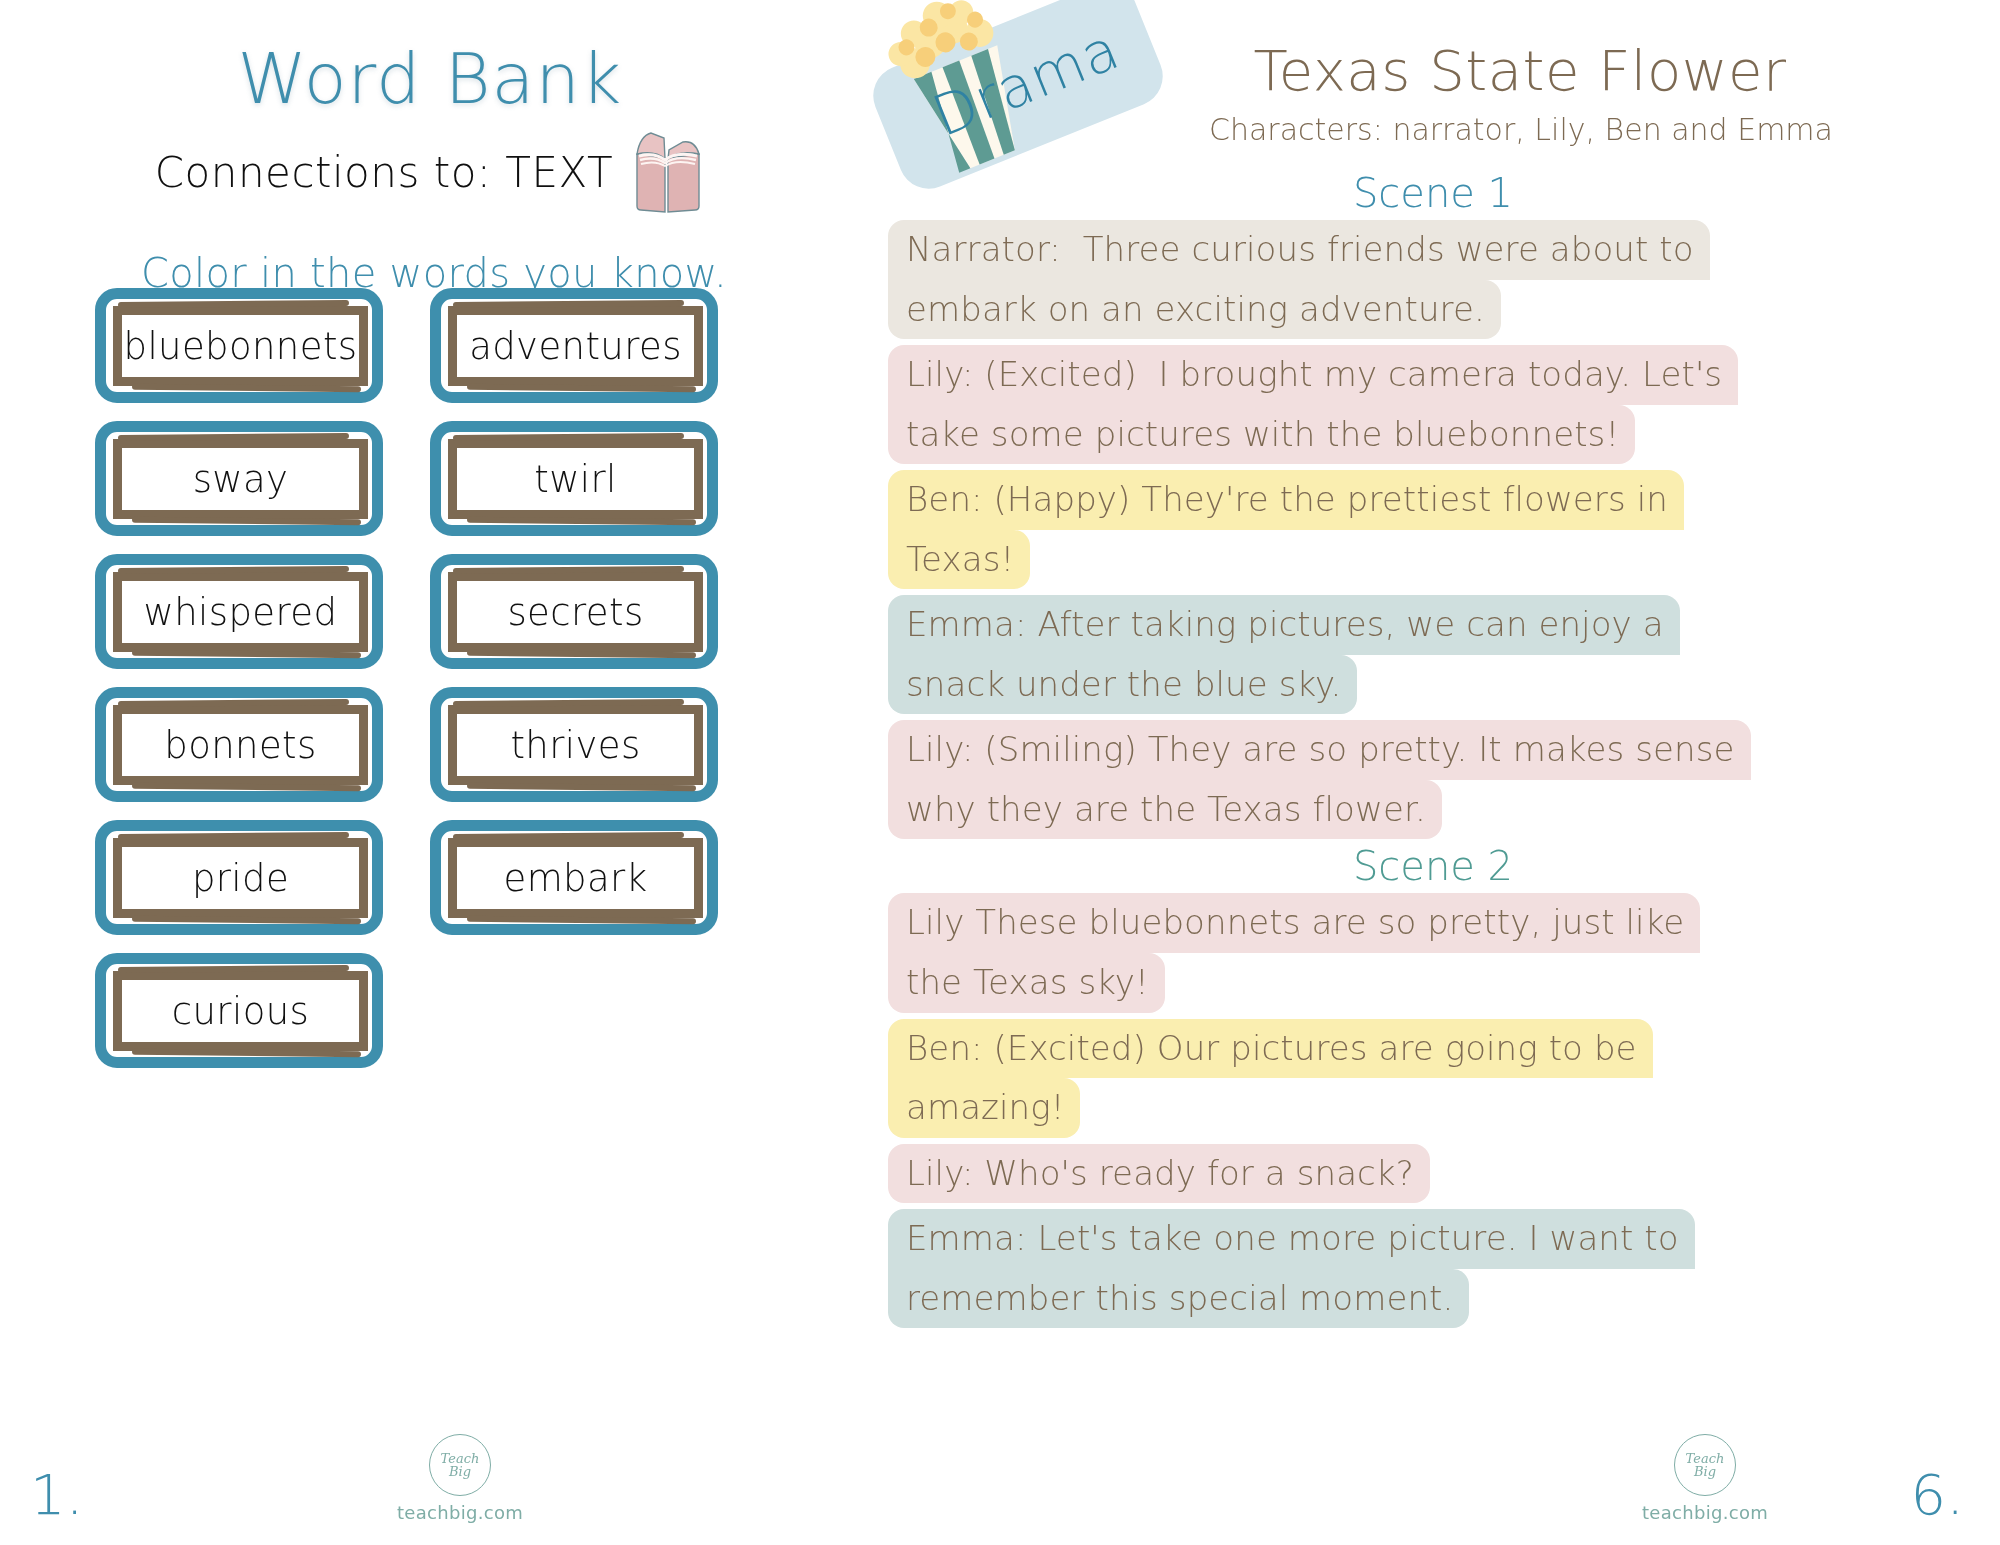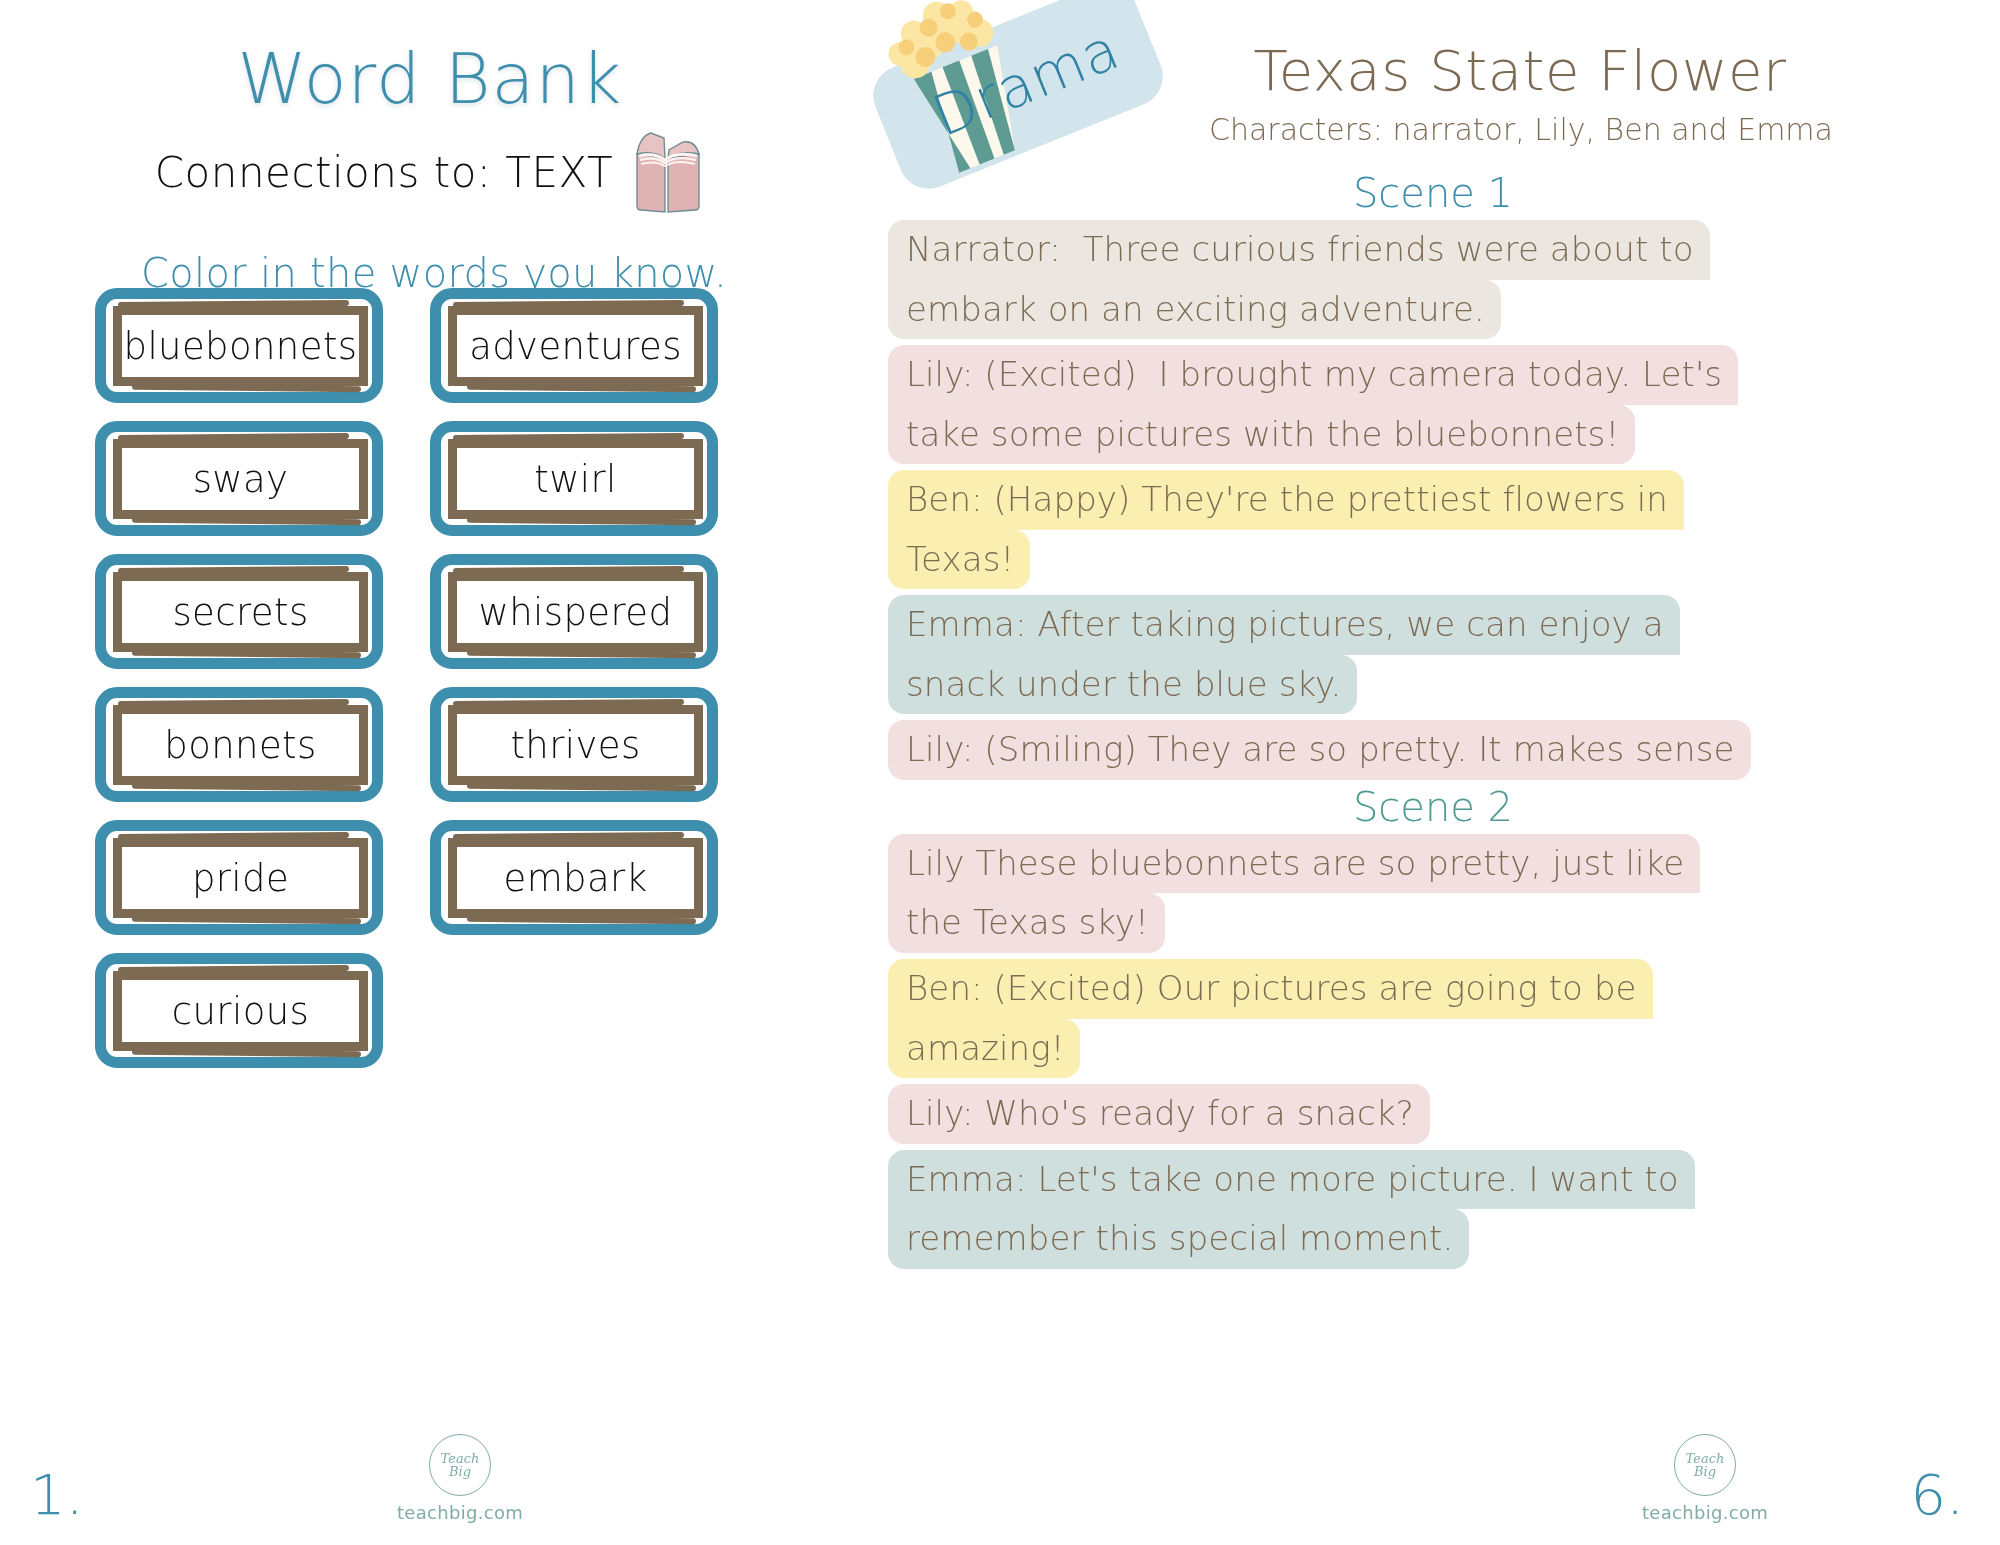--- a/index.html
+++ b/index.html
@@ -287,26 +287,26 @@
           <span class="wtext">sway</span>
         </div>
       </div>
     <div class="word-card">
         <div class="inner">
           <span class="wtext">twirl</span>
         </div>
       </div>
     <div class="word-card">
         <div class="inner">
+          <span class="wtext">whispered</span>
+        </div>
+      </div>
+    <div class="word-card">
+        <div class="inner">
           <span class="wtext">secrets</span>
-        </div>
-      </div>
-    <div class="word-card">
-        <div class="inner">
-          <span class="wtext">whispered</span>
         </div>
       </div>
     <div class="word-card">
         <div class="inner">
           <span class="wtext">bonnets</span>
         </div>
       </div>
     <div class="word-card">
         <div class="inner">
           <span class="wtext">thrives</span>
@@ -395,20 +395,21 @@
       <div class="ln">Texas!</div>
     </div>
 
     <div class="line-block hl-emma">
       <div class="ln">Emma: After taking pictures, we can enjoy a</div>
       <div class="ln">snack under the blue sky.</div>
     </div>
 
     <div class="line-block hl-lily">
       <div class="ln">Lily: (Smiling) They are so pretty. It makes sense</div>
+      <div class="ln">why they are the Texas flower.</div>
     </div>
 
     <div class="scene-head scene-2">Scene 2</div>
 
     <div class="line-block hl-lily">
       <div class="ln">Lily These bluebonnets are so pretty, just like</div>
       <div class="ln">the Texas sky!</div>
     </div>
 
     <div class="line-block hl-ben">

